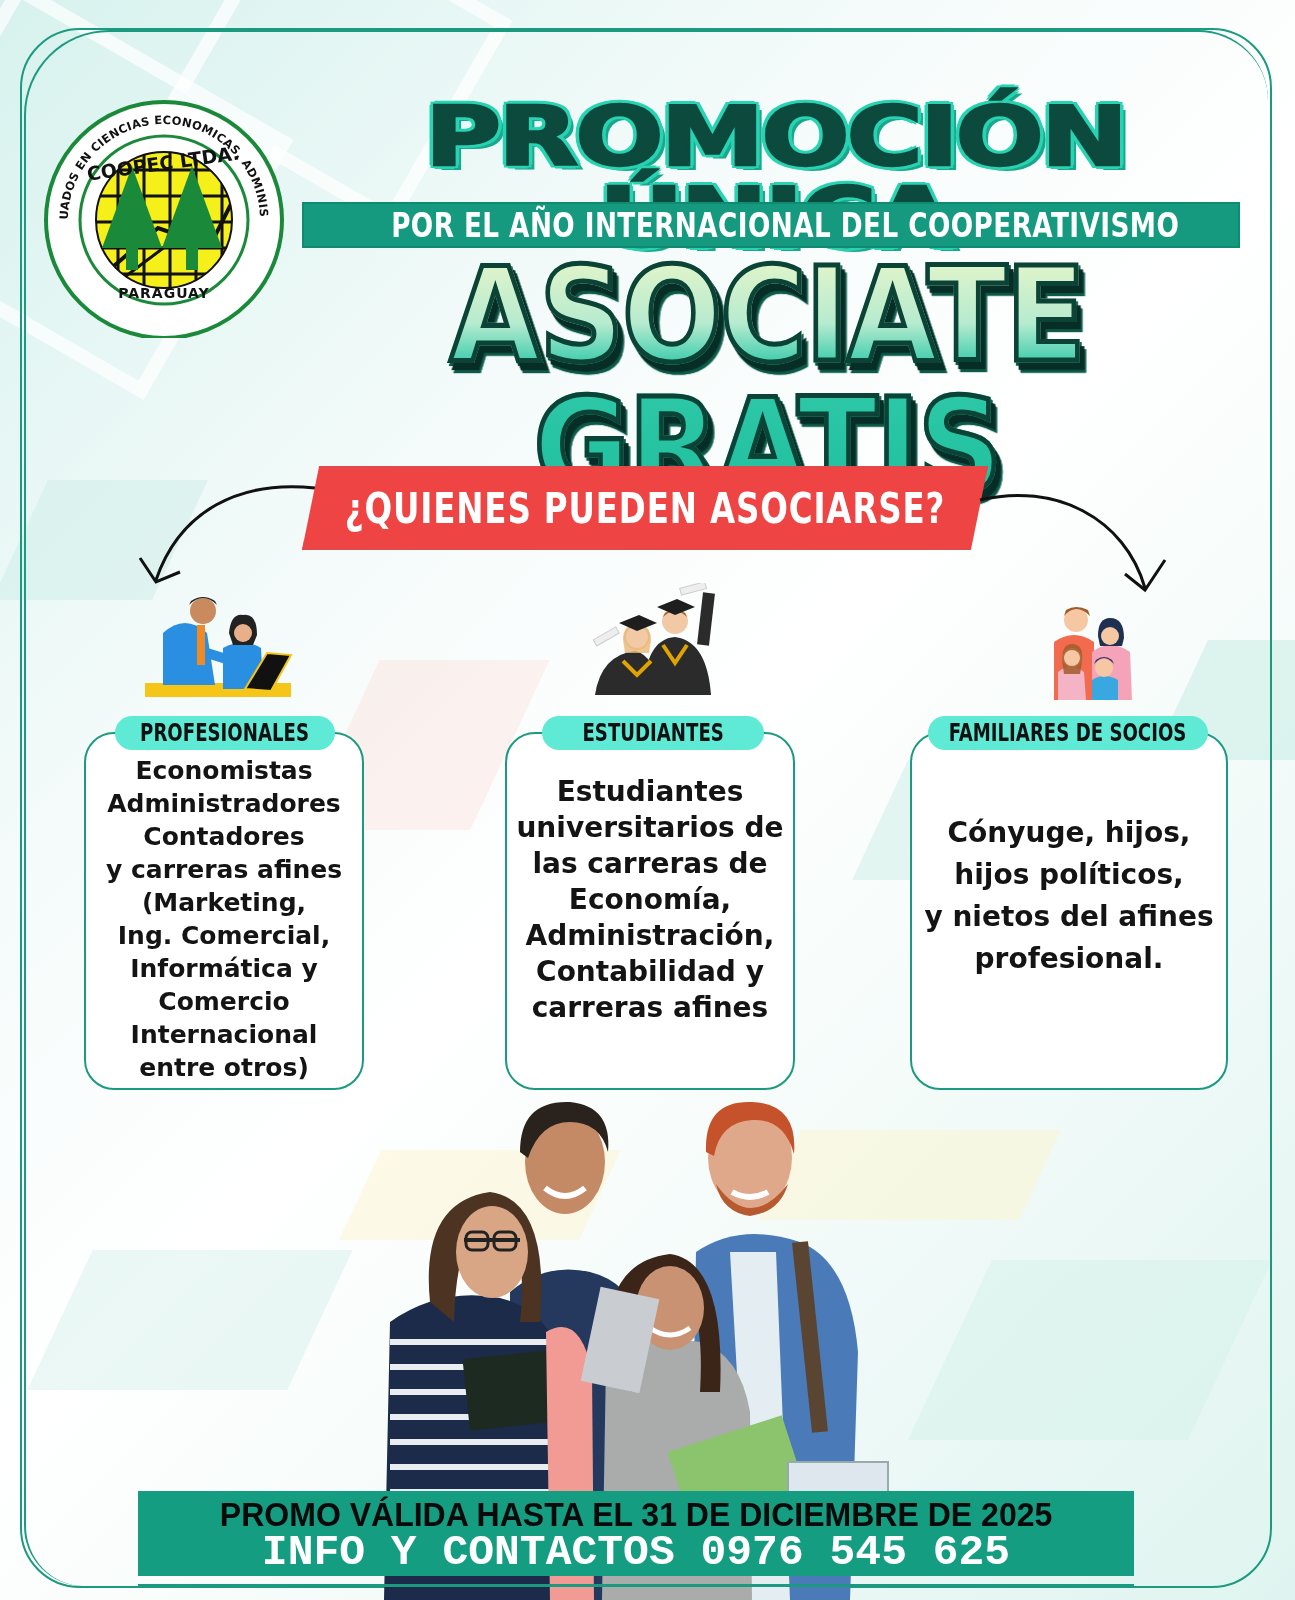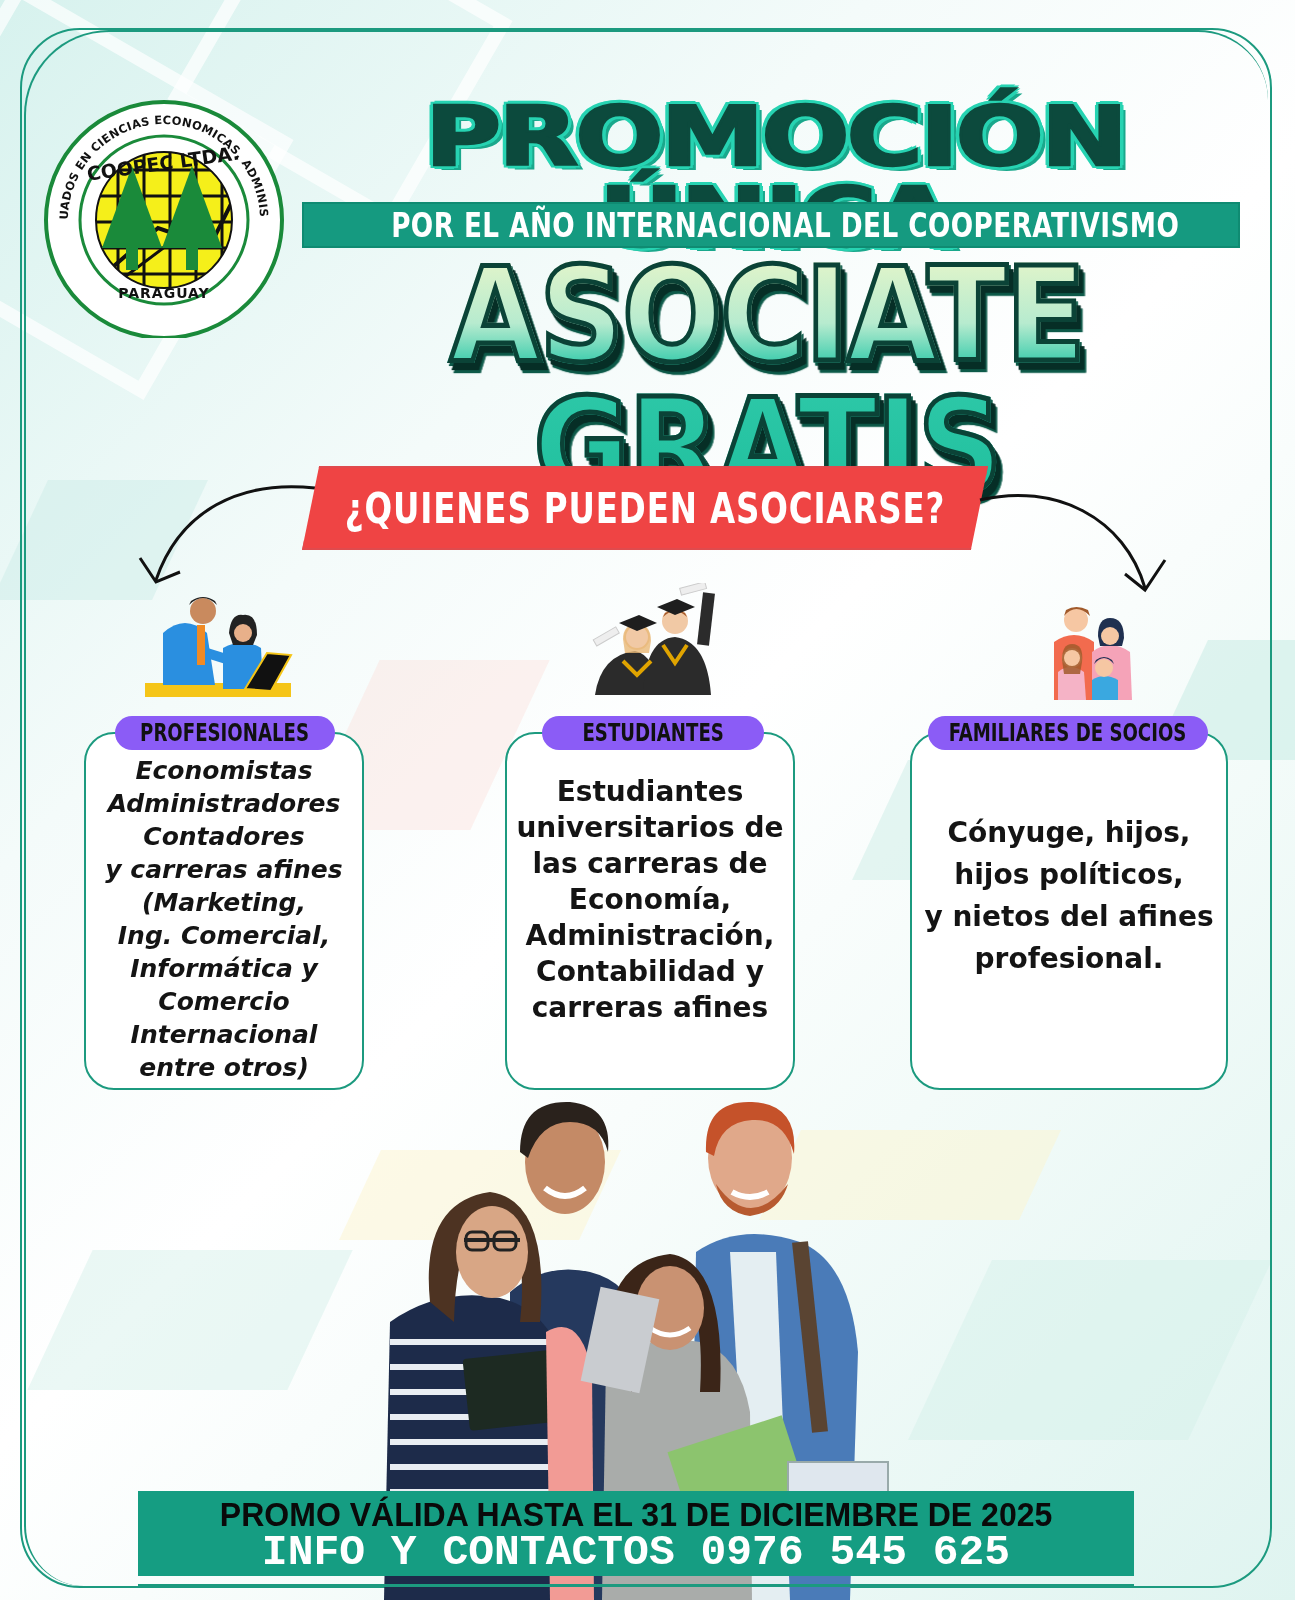--- a/index.html
+++ b/index.html
@@ -96,21 +96,21 @@
 
     
     .illus { position: absolute; }
 
     
     .card {
       position: absolute; background: #ffffff;
       border: 2px solid #1c9a7f; border-radius: 30px;
     }
     .card-tag {
-      position: absolute; height: 34px; background: #8b5cf6;
+      position: absolute; height: 34px; background: #5eead4;
       border-radius: 18px; display: flex; align-items: center; justify-content: center;
       z-index: 3;
     }
     .card-tag-text {
       color: #111; font-family: "DejaVu Sans Condensed", "DejaVu Sans", sans-serif;
       font-weight: 700; font-size: 24px; transform: scaleX(0.84); white-space: nowrap;
     }
     .card-body {
       position: absolute; left: 0; right: 0; text-align: center; color: #141414;
       font-family: "DejaVu Sans", sans-serif; font-weight: 600;
@@ -254,21 +254,21 @@
   <path d="M 10,98 L 10,70 Q 22,60 36,70 L 38,98 Z" fill="#f5b3c6"></path>
   <circle cx="24" cy="56" r="10" fill="#f6c7a3"></circle>
   <path d="M 14,58 Q 14,42 24,42 Q 36,42 34,60 L 32,72 L 16,72 Z" fill="#a15a2b" opacity=".85"></path>
   <circle cx="24" cy="56" r="8" fill="#f6c7a3"></circle>
   <path d="M 44,98 L 44,78 Q 56,70 70,78 L 70,98 Z" fill="#3aa8e0"></path>
   <circle cx="56" cy="66" r="9" fill="#f6c7a3"></circle>
   <path d="M 46,62 Q 56,50 66,62 L 64,58 Q 56,52 48,58 Z" fill="#1f3050"></path>
 </svg>
 
 <div class="card" style="left:84px; top:732px; width:280px; height:358px;">
-  <div class="card-body" style="top:20px; font-size:25px; line-height:33px;font-style:italic;">
+  <div class="card-body" style="top:20px; font-size:25px; line-height:33px;">
     <span class="ln">Economistas</span>
     <span class="ln">Administradores</span>
     <span class="ln">Contadores</span>
     <span class="ln">y carreras afines</span>
     <span class="ln">(Marketing,</span>
     <span class="ln">Ing. Comercial,</span>
     <span class="ln">Informática y</span>
     <span class="ln">Comercio</span>
     <span class="ln">Internacional</span>
     <span class="ln">entre otros)</span>

